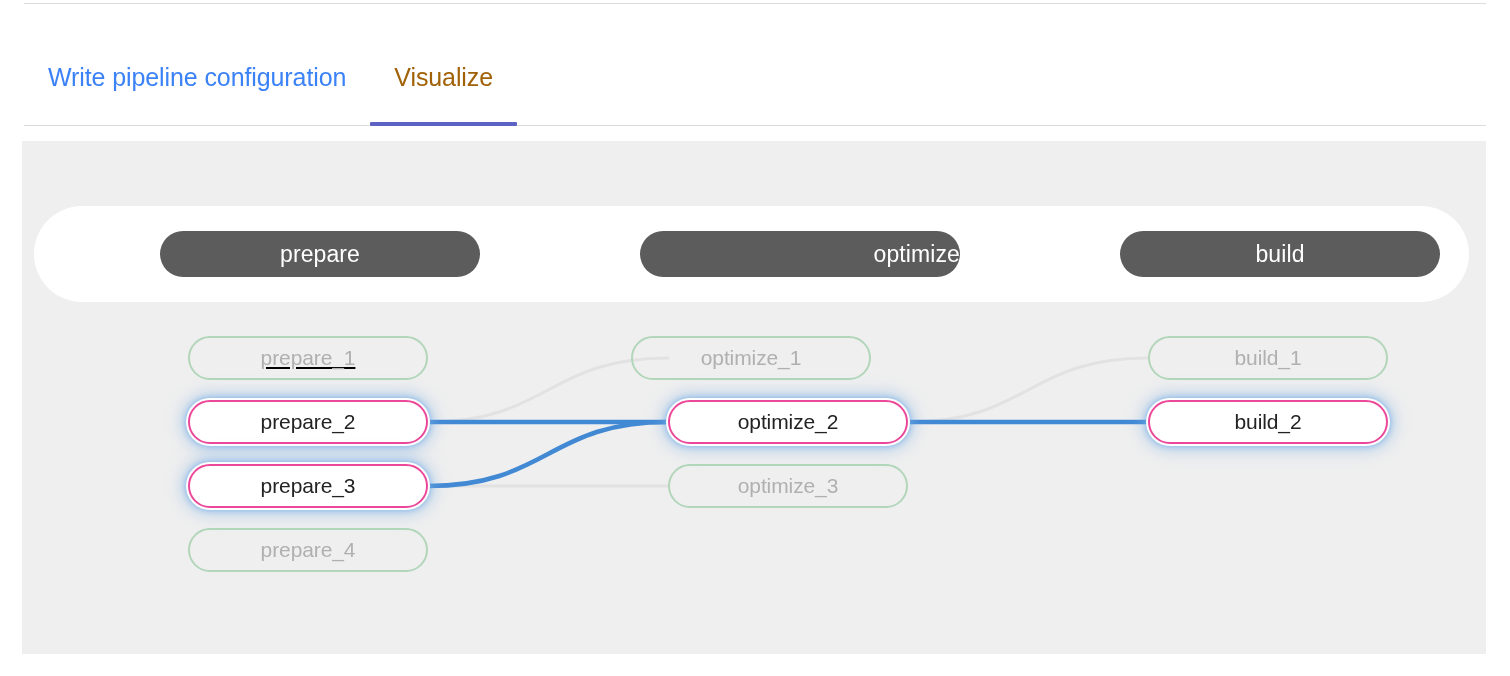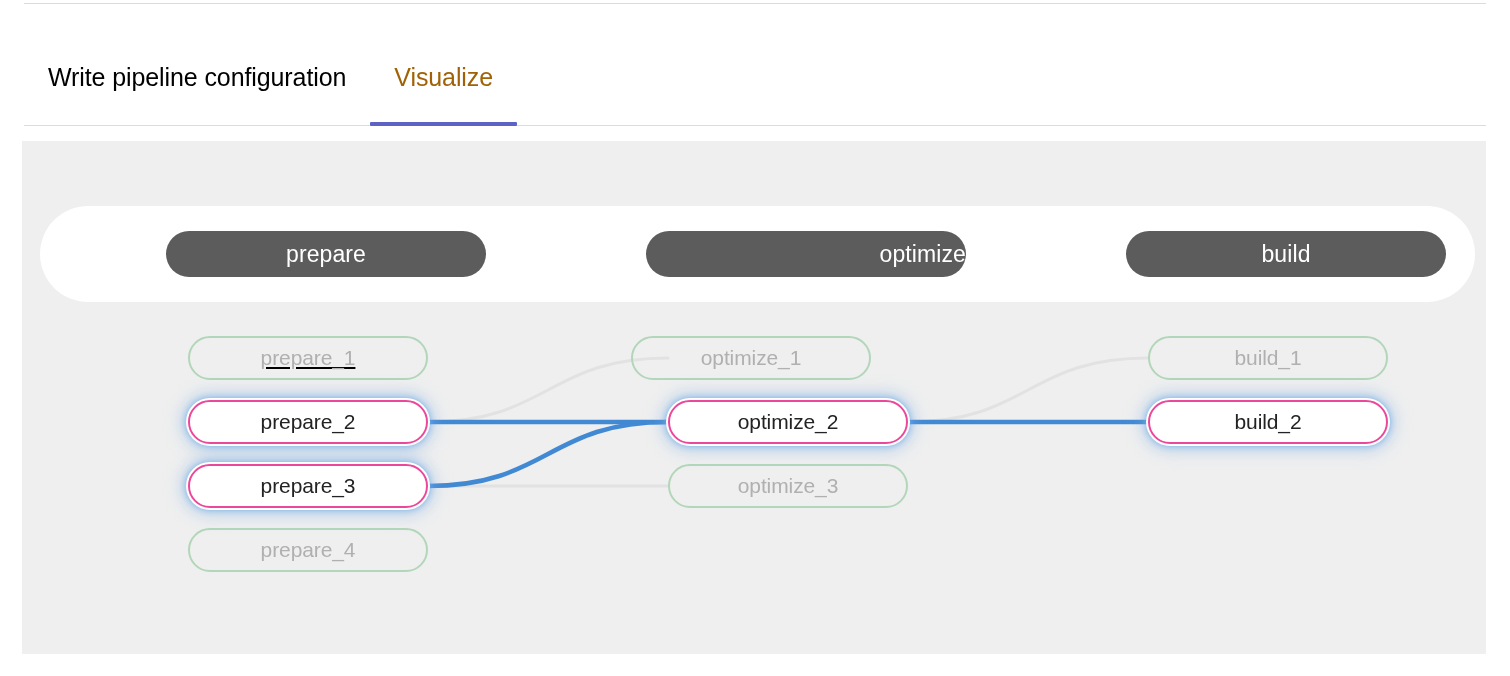--- a/index.html
+++ b/index.html
@@ -43,21 +43,21 @@
     align-items: center;
     padding: 0 24px;
     cursor: pointer;
     user-select: none;
     white-space: nowrap;
   }
   .tab-label {
     font-size: 25px;
     letter-spacing: -0.1px;
   }
-  .tab-inactive .tab-label { color: #000000; font-weight: 400; }
+  .tab-inactive .tab-label { color: #3b82f6; font-weight: 400; }
   .tab-active   .tab-label { color: #a16207; font-weight: 400; }
   .tab-underline {
     position: absolute;
     left: 0; right: 0; bottom: -1px;
     height: 4px;
     background: #5c63c4;
     border-radius: 1px;
   }
 
   
@@ -65,21 +65,21 @@
     position: absolute;
     left: 22px; top: 141px;
     width: 1464px; height: 513px;
     background: #efefef;
     overflow: hidden;
   }
 
   
   .stage-strip {
     position: absolute;
-    left: 18px; top: 65px;
+    left: 12px; top: 65px;
     width: 1435px; height: 96px;
     background: #ffffff;
     border-radius: 50px;
   }
   .stage-pill {
     position: absolute;
     top: 25px;
     height: 46px;
     background: #5c5c5c;
     border-radius: 23px;

